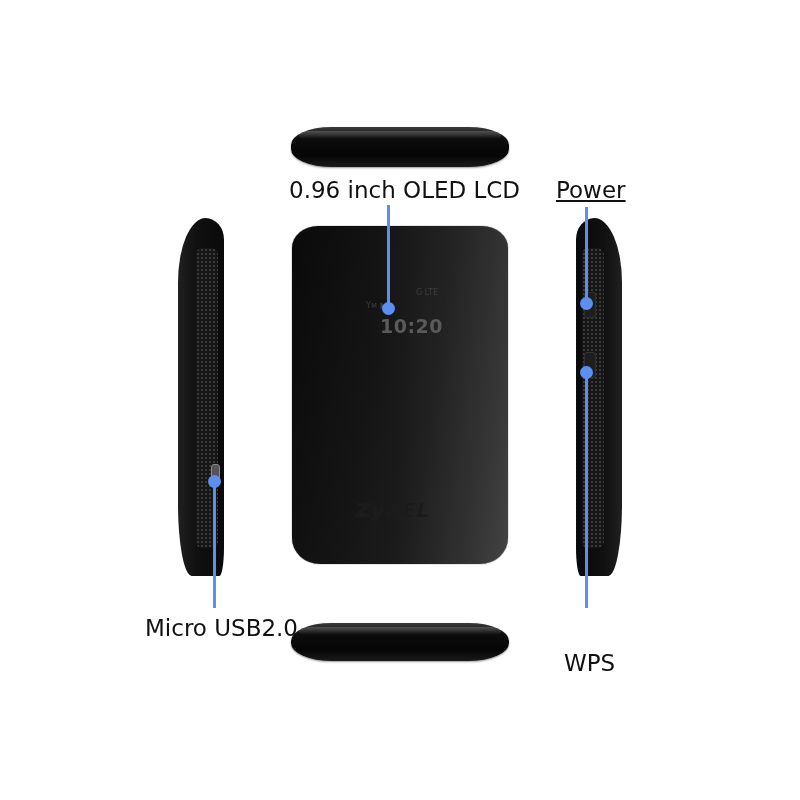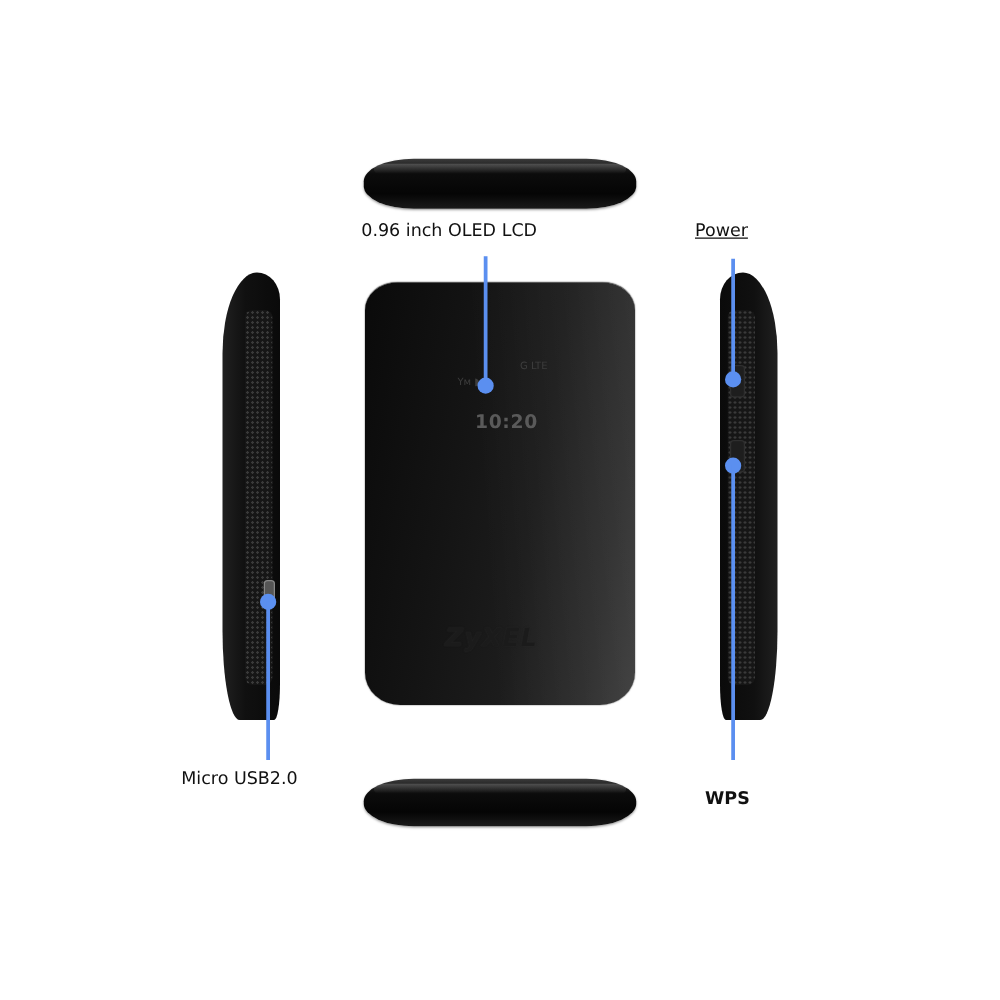--- a/index.html
+++ b/index.html
@@ -1,30 +1,30 @@
 <!DOCTYPE html>
 <html><head>
 <meta charset="utf-8">
 <style>
   html, body { margin:0; padding:0; background:#ffffff; }
   body { width:800px; height:800px; position:relative; overflow:hidden; font-family:"DejaVu Sans", sans-serif; }
-  .label { position:absolute; font-size:14px; color:#111; white-space:nowrap; letter-spacing:0px; }
+  .label { position:absolute; font-size:23px; color:#111; white-space:nowrap; letter-spacing:0px; }
   .line { position:absolute; background:#5b8ff0; }
   .dot { position:absolute; width:13px; height:13px; border-radius:50%; background:#5b8ff0; }
 
   
   .edge { position:absolute; border-radius:40px / 18px; background:linear-gradient(180deg,#3a3a3a 0%,#0c0c0c 30%,#050505 70%,#1a1a1a 100%); box-shadow:0 1px 2px rgba(0,0,0,0.4); }
   .edge::after { content:""; position:absolute; left:8px; right:8px; top:4px; height:8px; border-radius:20px; background:linear-gradient(180deg,rgba(255,255,255,0.18),rgba(255,255,255,0)); }
 
   
   .front { position:absolute; left:292px; top:226px; width:216px; height:338px; border-radius:26px 26px 28px 28px / 22px 22px 26px 26px;
     background:linear-gradient(100deg,#0a0a0a 0%,#141414 35%,#1c1c1c 60%,#2c2c2c 85%,#3a3a3a 100%); box-shadow:0 0 1px #000; overflow:hidden; }
   .front .sheen { position:absolute; left:92px; top:0; width:140px; height:340px; background:linear-gradient(90deg,rgba(255,255,255,0.0),rgba(255,255,255,0.06)); transform:skewX(4deg); }
   .screen-small { position:absolute; font-size:8px; color:#3d3d3d; }
-  .clock { position:absolute; left:88px; top:102px; font-size:15px; color:#5a5a5a; font-weight:bold; letter-spacing:0.5px; }
+  .clock { position:absolute; left:88px; top:89px; font-size:19px; color:#5a5a5a; font-weight:bold; letter-spacing:0.5px; }
   .brand { position:absolute; left:64px; top:272px; font-size:20px; font-weight:bold; font-style:italic; color:#1b1b1b; letter-spacing:1px; text-shadow:0 0 1px #2a2a2a; }
 
   
   .side { position:absolute; background:#0b0b0b; }
   .side-left { left:178px; top:218px; width:46px; height:358px; border-radius:60% 40% 10% 30% / 18% 6% 8% 20%;
     background:linear-gradient(90deg,#202020 0%,#101010 40%,#0a0a0a 100%); }
   .side-right { left:576px; top:218px; width:46px; height:358px; border-radius:40% 60% 30% 10% / 6% 18% 20% 8%;
     background:linear-gradient(270deg,#202020 0%,#101010 40%,#0a0a0a 100%); }
   .mesh { position:absolute; background-color:#161616;
     background-image:radial-gradient(circle, #3a3a3a 0.8px, transparent 1.2px);
@@ -61,17 +61,17 @@
 <span class="label" style="left:289px; top:177px;">0.96 inch OLED LCD</span>
 <div class="line" style="left:387px; top:205px; width:3px; height:104px;"></div>
 <div class="dot" style="left:382px; top:302px;"></div>
 
 <span class="label" style="left:556px; top:177px;text-decoration:underline;">Power</span>
 <div class="line" style="left:585px; top:207px; width:3px; height:95px;"></div>
 <div class="dot" style="left:580px; top:297px;"></div>
 
 <div class="dot" style="left:580px; top:366px;"></div>
 <div class="line" style="left:585px; top:372px; width:3px; height:236px;"></div>
-<span class="label" style="left:564px; top:631px;font-weight:bold;">WPS</span>
+<span class="label" style="left:564px; top:650px;">WPS</span>
 
 <div class="dot" style="left:208px; top:475px;"></div>
 <div class="line" style="left:213px; top:481px; width:3px; height:127px;"></div>
 <span class="label" style="left:145px; top:615px;">Micro USB2.0</span>
 
 </body></html>

